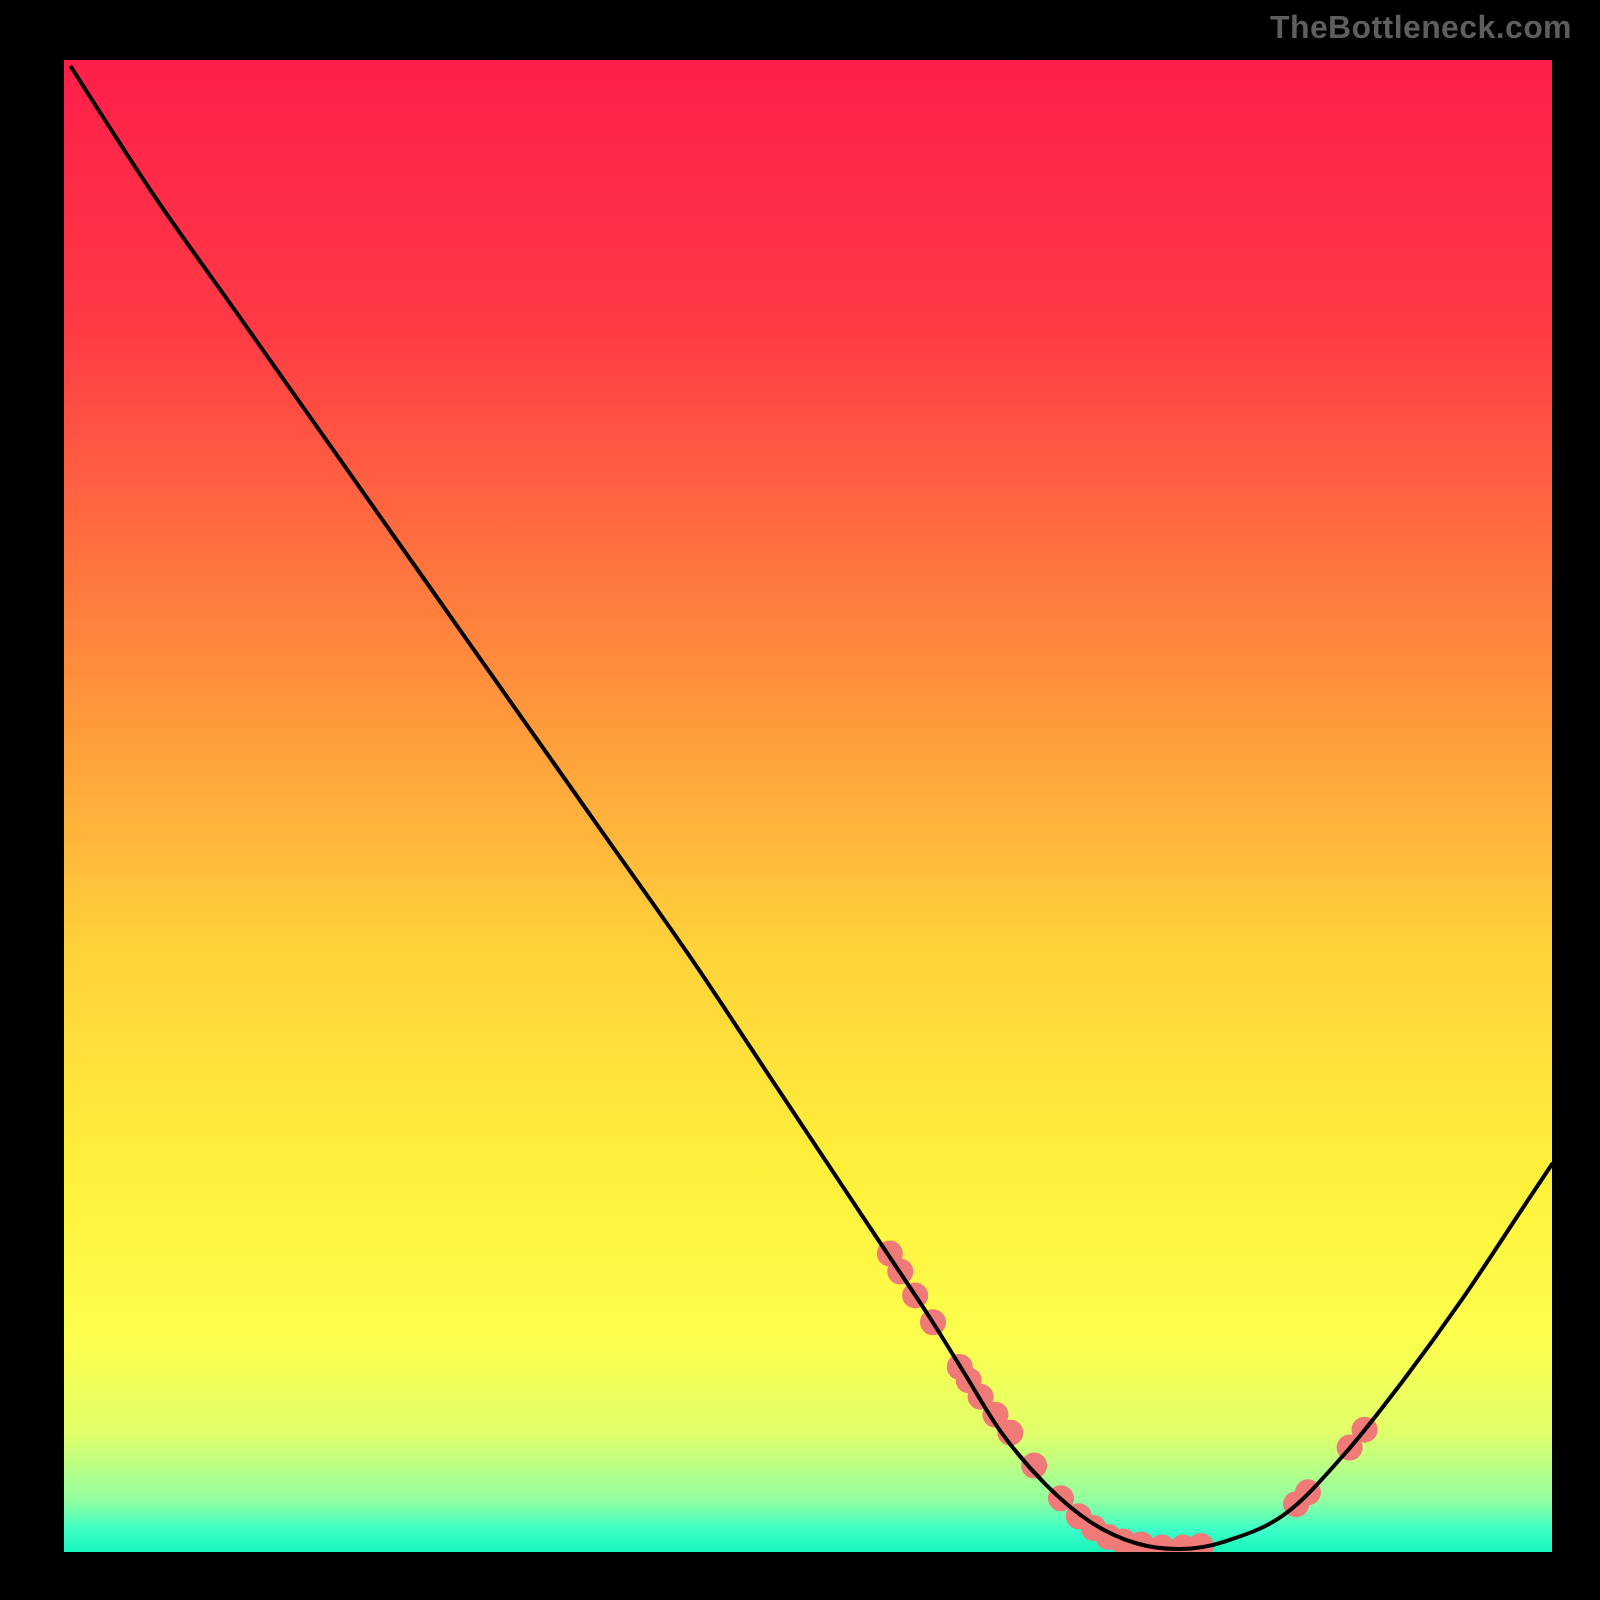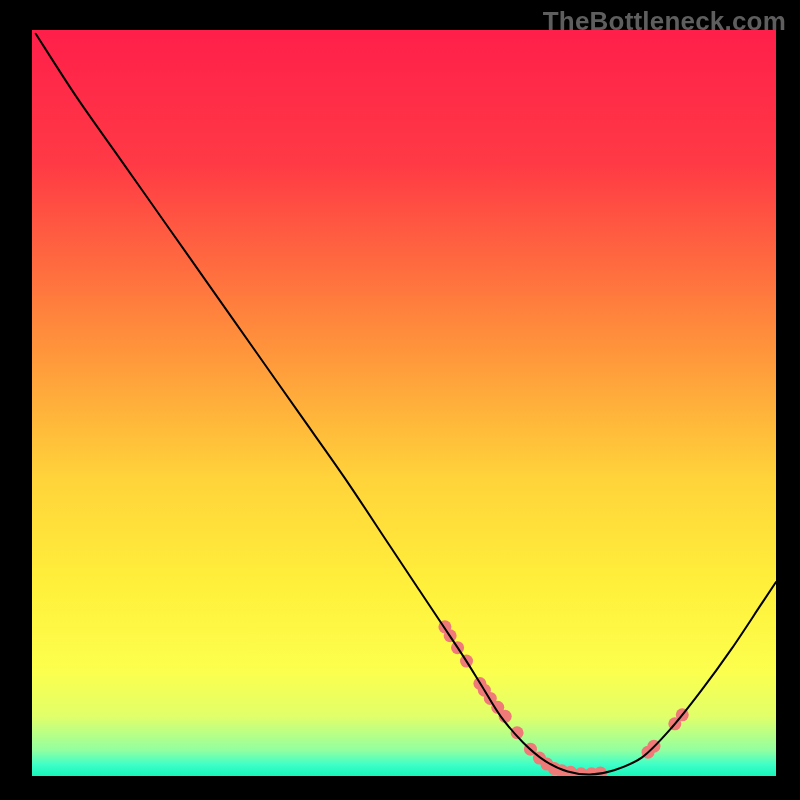--- a/index.html
+++ b/index.html
@@ -16,21 +16,21 @@
     left: 32px;
     top: 30px;
     width: 744px;
     height: 746px;
     background: #000;
   }
   .attribution {
     position: absolute;
     top: 6px;
     right: 14px;
-    font-size: 26px;
+    font-size: 16px;
     font-weight: 600;
     color: #5e5e5e;
     letter-spacing: 0.2px;
     z-index: 20;
   }
   svg {
     display: block;
   }
 </style>
 </head>

